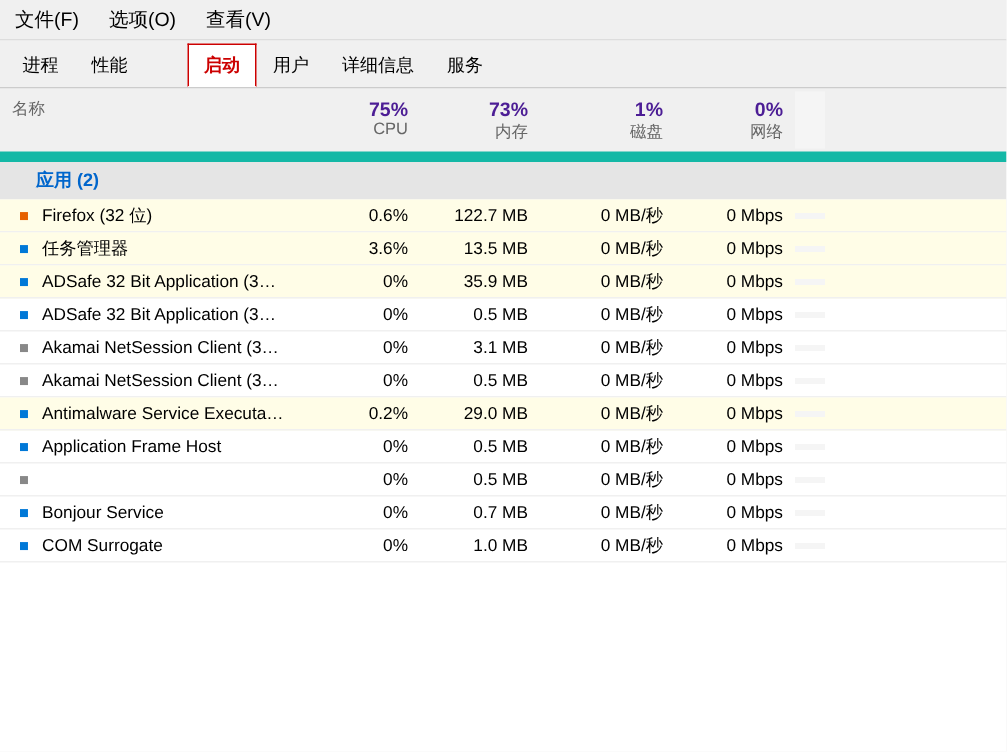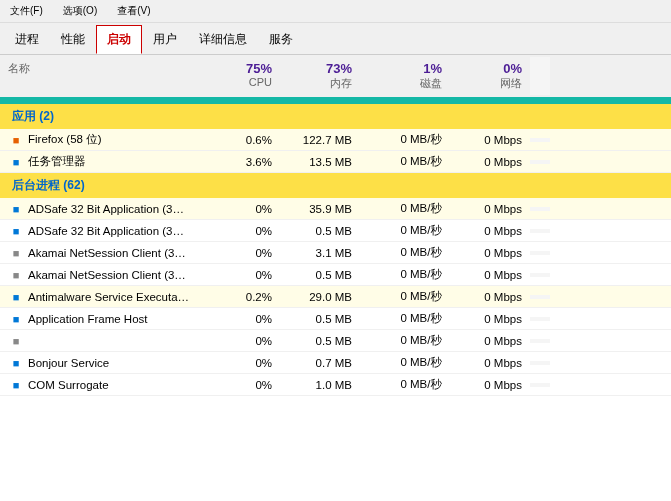--- a/index.html
+++ b/index.html
@@ -14,21 +14,21 @@
     .menu-bar {
       background: #f0f0f0;
       padding: 2px 4px;
       display: flex;
       gap: 8px;
       border-bottom: 1px solid #ddd;
     }
     .menu-item {
       padding: 2px 6px;
       cursor: pointer;
-      font-size: 10px;
+      font-size: 13px;
     }
     .tabs-bar {
       background: #f0f0f0;
       display: flex;
       gap: 0;
       border-bottom: 1px solid #ccc;
       padding: 0 4px;
     }
     .tab {
       padding: 5px 10px;
@@ -36,20 +36,21 @@
       cursor: pointer;
       border: 1px solid transparent;
       margin-top: 2px;
     }
     .tab.active {
       background: white;
       border: 1px solid #cc0000;
       border-bottom: 1px solid white;
       color: #cc0000;
       font-weight: bold;
+      margin-left: 29px;
     }
     .header-row {
       display: grid;
       grid-template-columns: 210px 70px 80px 90px 80px 20px;
       background: #f0f0f0;
       border-bottom: 7px solid #14b8a6;
       padding: 2px 0;
     }
     .header-cell {
       padding: 4px 8px;
@@ -66,25 +67,25 @@
     .header-cell .label {
       font-size: 11px;
       color: #666;
     }
     .content {
       background: white;
       overflow-y: auto;
       height: calc(501px - 55px);
     }
     .section-header {
-      padding: 4px 12px;
+      padding: 4px 24px;
       font-size: 12px;
       font-weight: bold;
       color: #0066cc;
-      background: #fde047;
+      background: #e5e5e5;
     }
     .process-row {
       display: grid;
       grid-template-columns: 210px 70px 80px 90px 80px 20px;
       border-bottom: 1px solid #f0f0f0;
       align-items: center;
       min-height: 22px;
     }
     .process-row.highlighted { background: #fffde7; }
     .cell {
@@ -161,40 +162,39 @@
     <div class="label">网络</div>
   </div>
   <div class="header-cell scrollbar-area"></div>
 </div>
 
 <div class="content" id="process-content">
     <div class="section-header">应用 (2)</div>
     <div class="process-row highlighted">
       <div class="cell">
         <span class="icon" style="color:#e66000">■</span>
-        <span class="process-name">Firefox (58 位)</span>
+        <span class="process-name">Firefox (32 位)</span>
       </div>
       <div class="cell">0.6%</div>
       <div class="cell">122.7 MB</div>
       <div class="cell">0 MB/秒</div>
       <div class="cell">0 Mbps</div>
       <div class="cell scrollbar-area"></div>
     </div>
     <div class="process-row highlighted">
       <div class="cell">
         <span class="icon" style="color:#0078d7">■</span>
         <span class="process-name">任务管理器</span>
       </div>
       <div class="cell">3.6%</div>
       <div class="cell">13.5 MB</div>
       <div class="cell">0 MB/秒</div>
       <div class="cell">0 Mbps</div>
       <div class="cell scrollbar-area"></div>
     </div>
-    <div class="section-header">后台进程 (62)</div>
     <div class="process-row highlighted">
       <div class="cell">
         <span class="icon" style="color:#0078d7">■</span>
         <span class="process-name">ADSafe 32 Bit Application (3…</span>
       </div>
       <div class="cell">0%</div>
       <div class="cell">35.9 MB</div>
       <div class="cell">0 MB/秒</div>
       <div class="cell">0 Mbps</div>
       <div class="cell scrollbar-area"></div>

